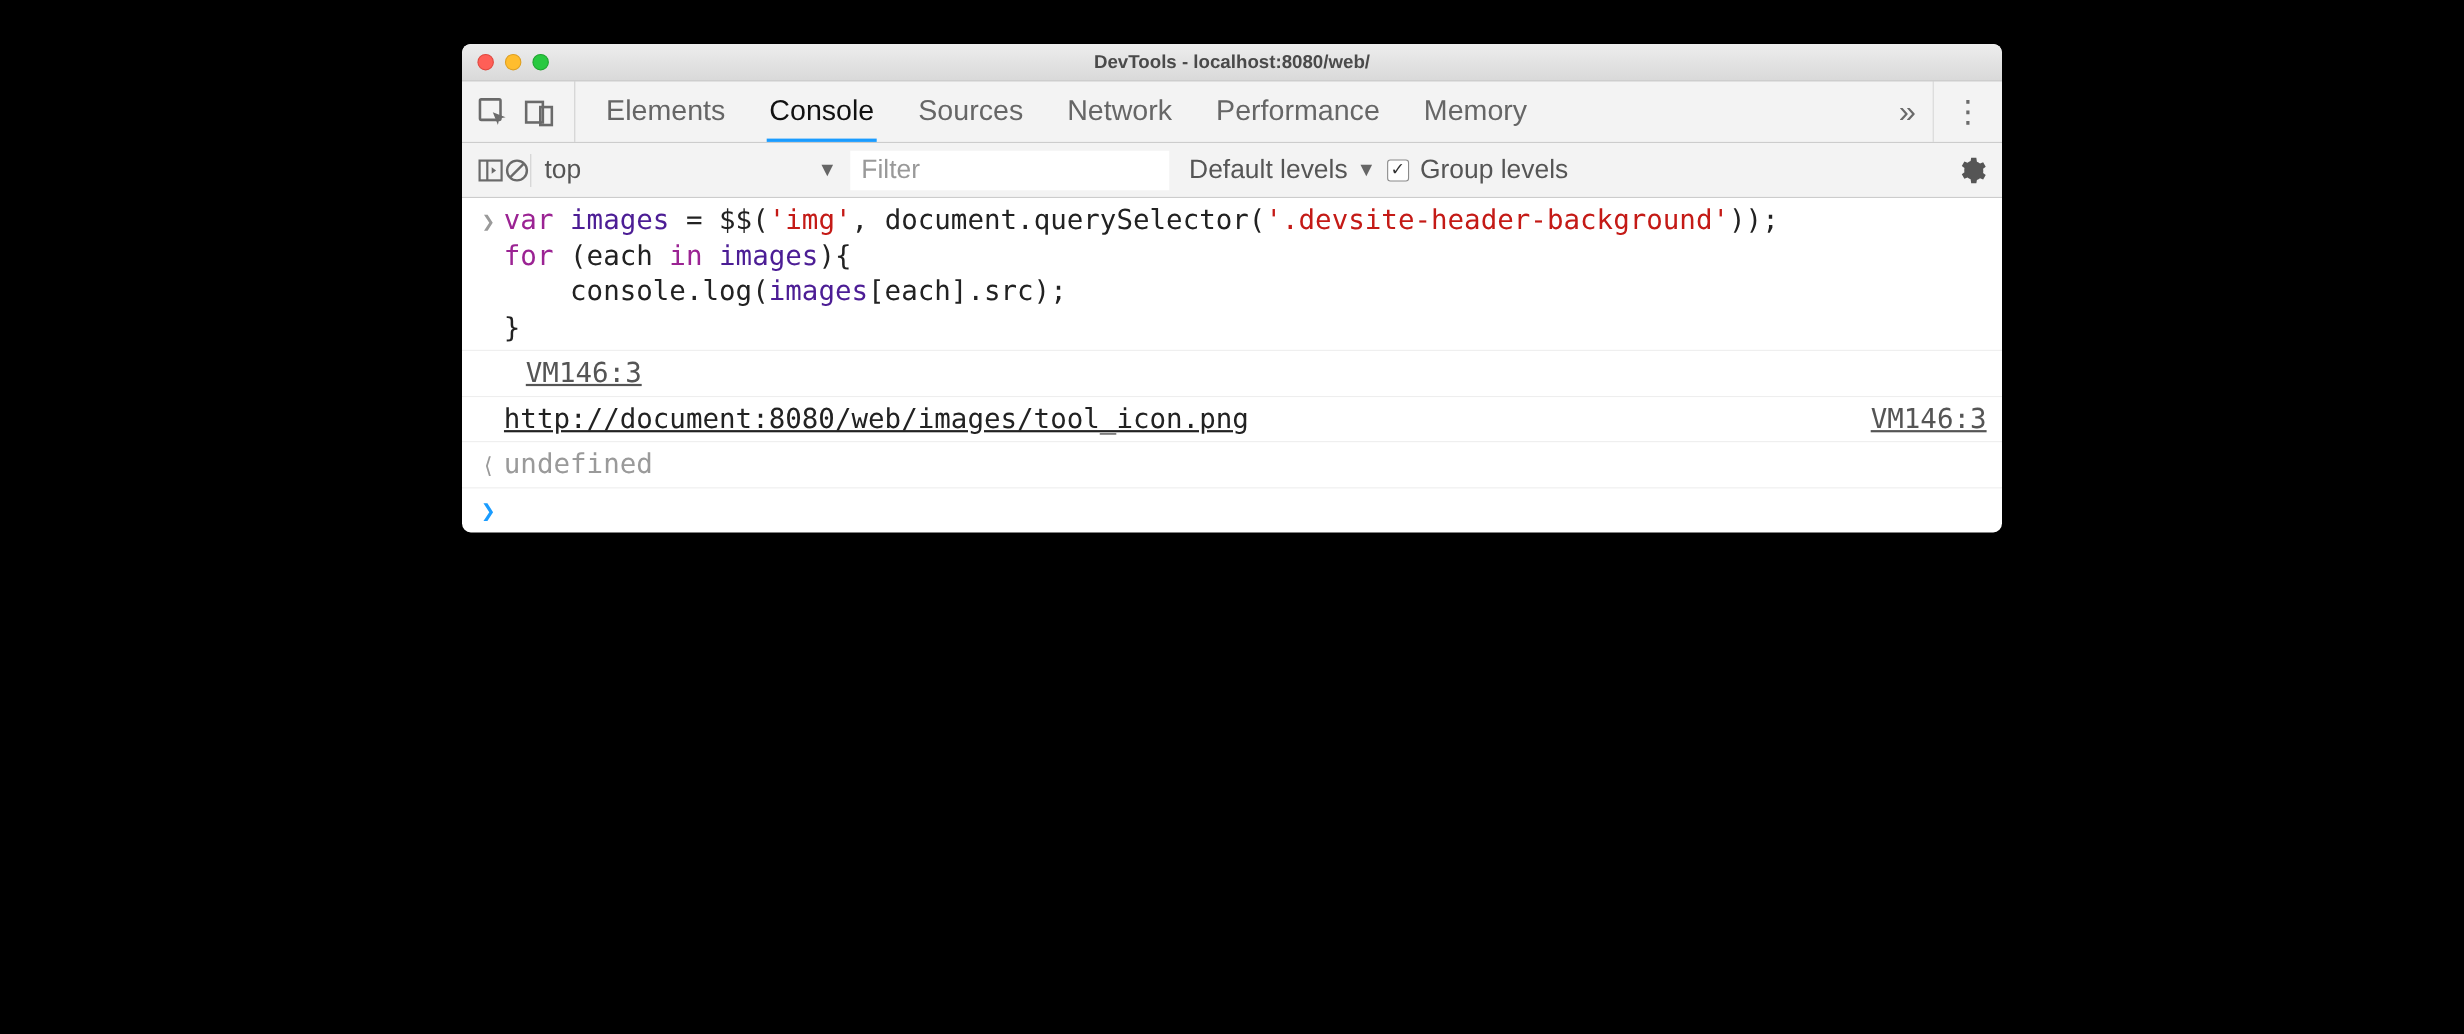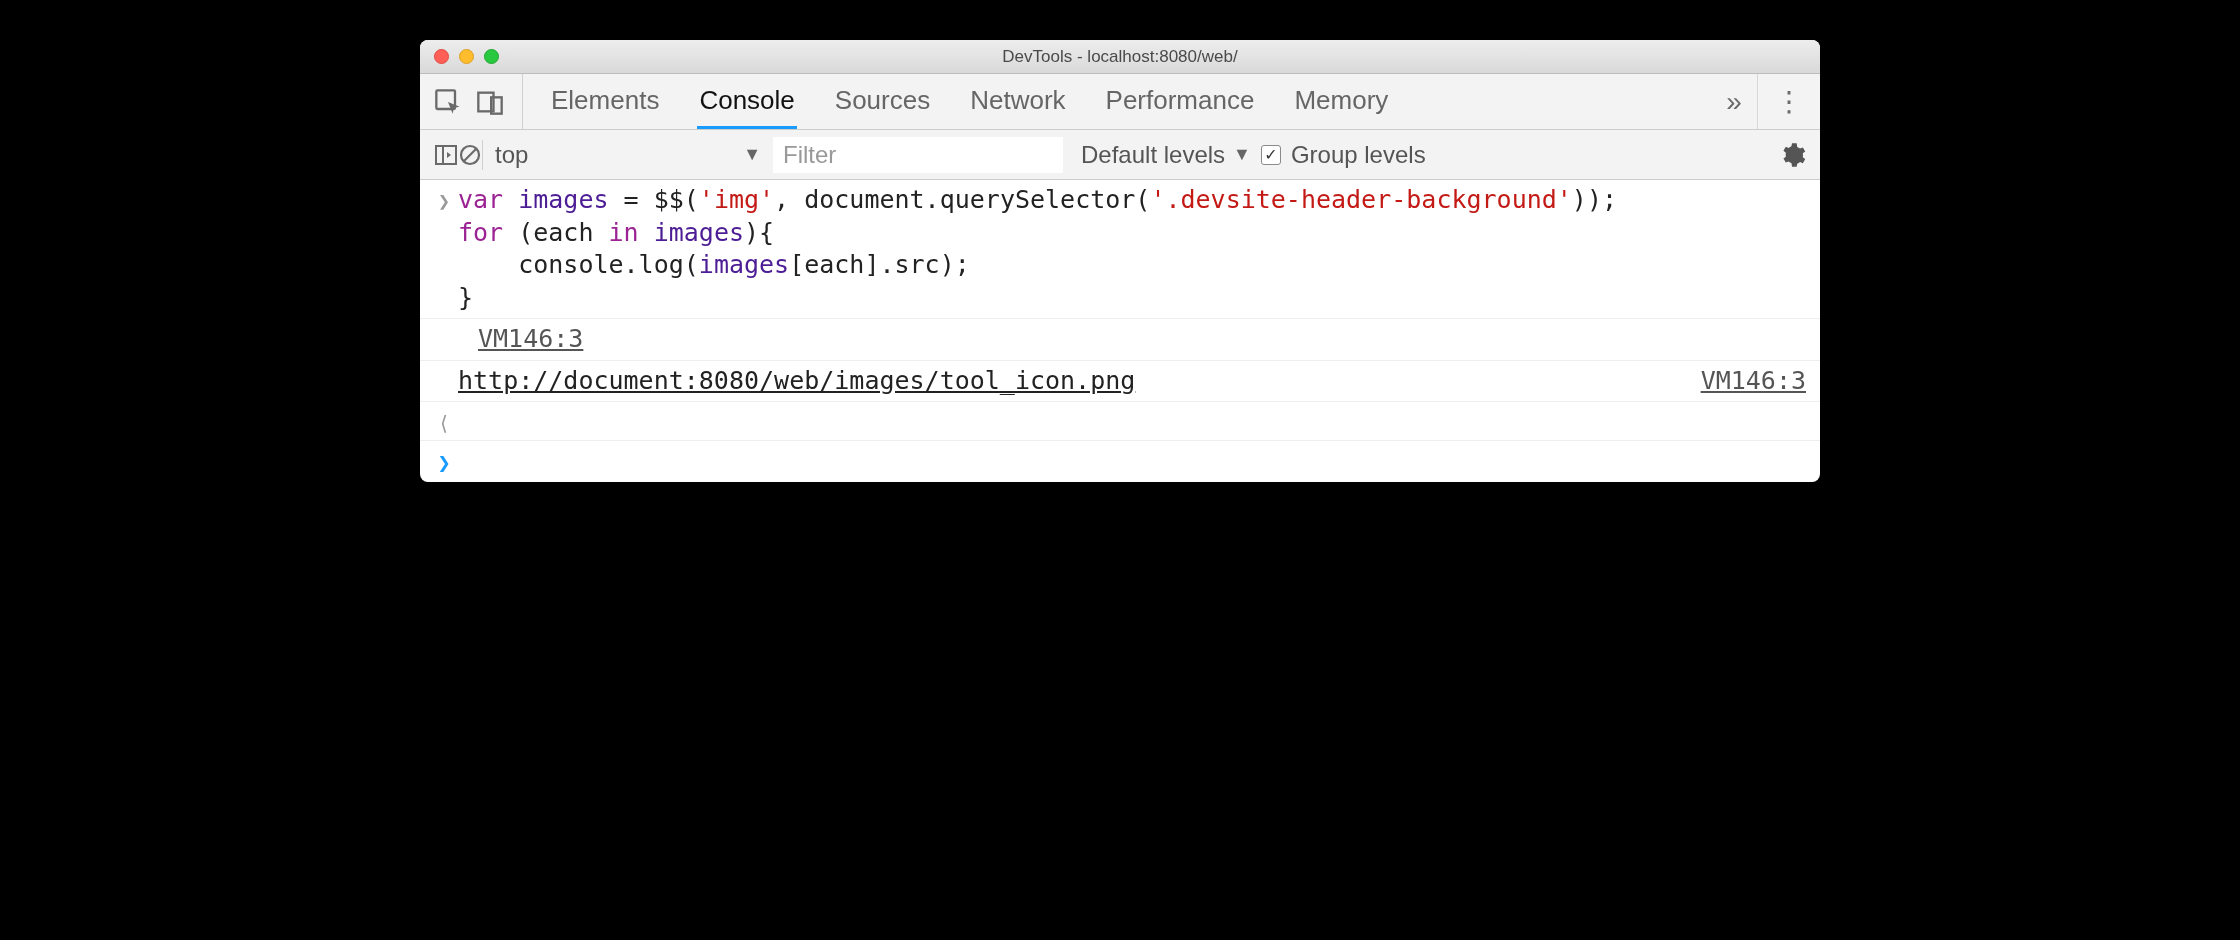--- a/index.html
+++ b/index.html
@@ -21,20 +21,21 @@
     overflow: hidden;
   }
   
   .titlebar {
     height: 34px;
     background: linear-gradient(to bottom, #ededed, #d9d9d9);
     border-bottom: 1px solid #bcbcbc;
     display: flex;
     align-items: center;
     position: relative;
+    font-weight: bold;
   }
   .traffic-lights {
     display: flex;
     gap: 10px;
     margin-left: 14px;
   }
   .traffic-light {
     width: 15px; height: 15px; border-radius: 50%;
   }
   .tl-close { background: #ff5f57; border: 1px solid #e1483f; }
@@ -310,20 +311,21 @@
     </div>
 
     <div class="row log-row">
       <div class="gutter"></div>
       <div class="content"><a href="#">http://document:8080/web/images/tool_icon.png</a></div>
       <a href="#" class="src-link">VM146:3</a>
     </div>
 
     <div class="row">
       <div class="gutter">⟨</div>
+      <div class="content undef">undefined</div>
     </div>
 
     <div class="row no-border">
       <div class="gutter prompt-blue">❯</div>
       <div class="content"></div>
     </div>
 
   </div>
 </div>
 

